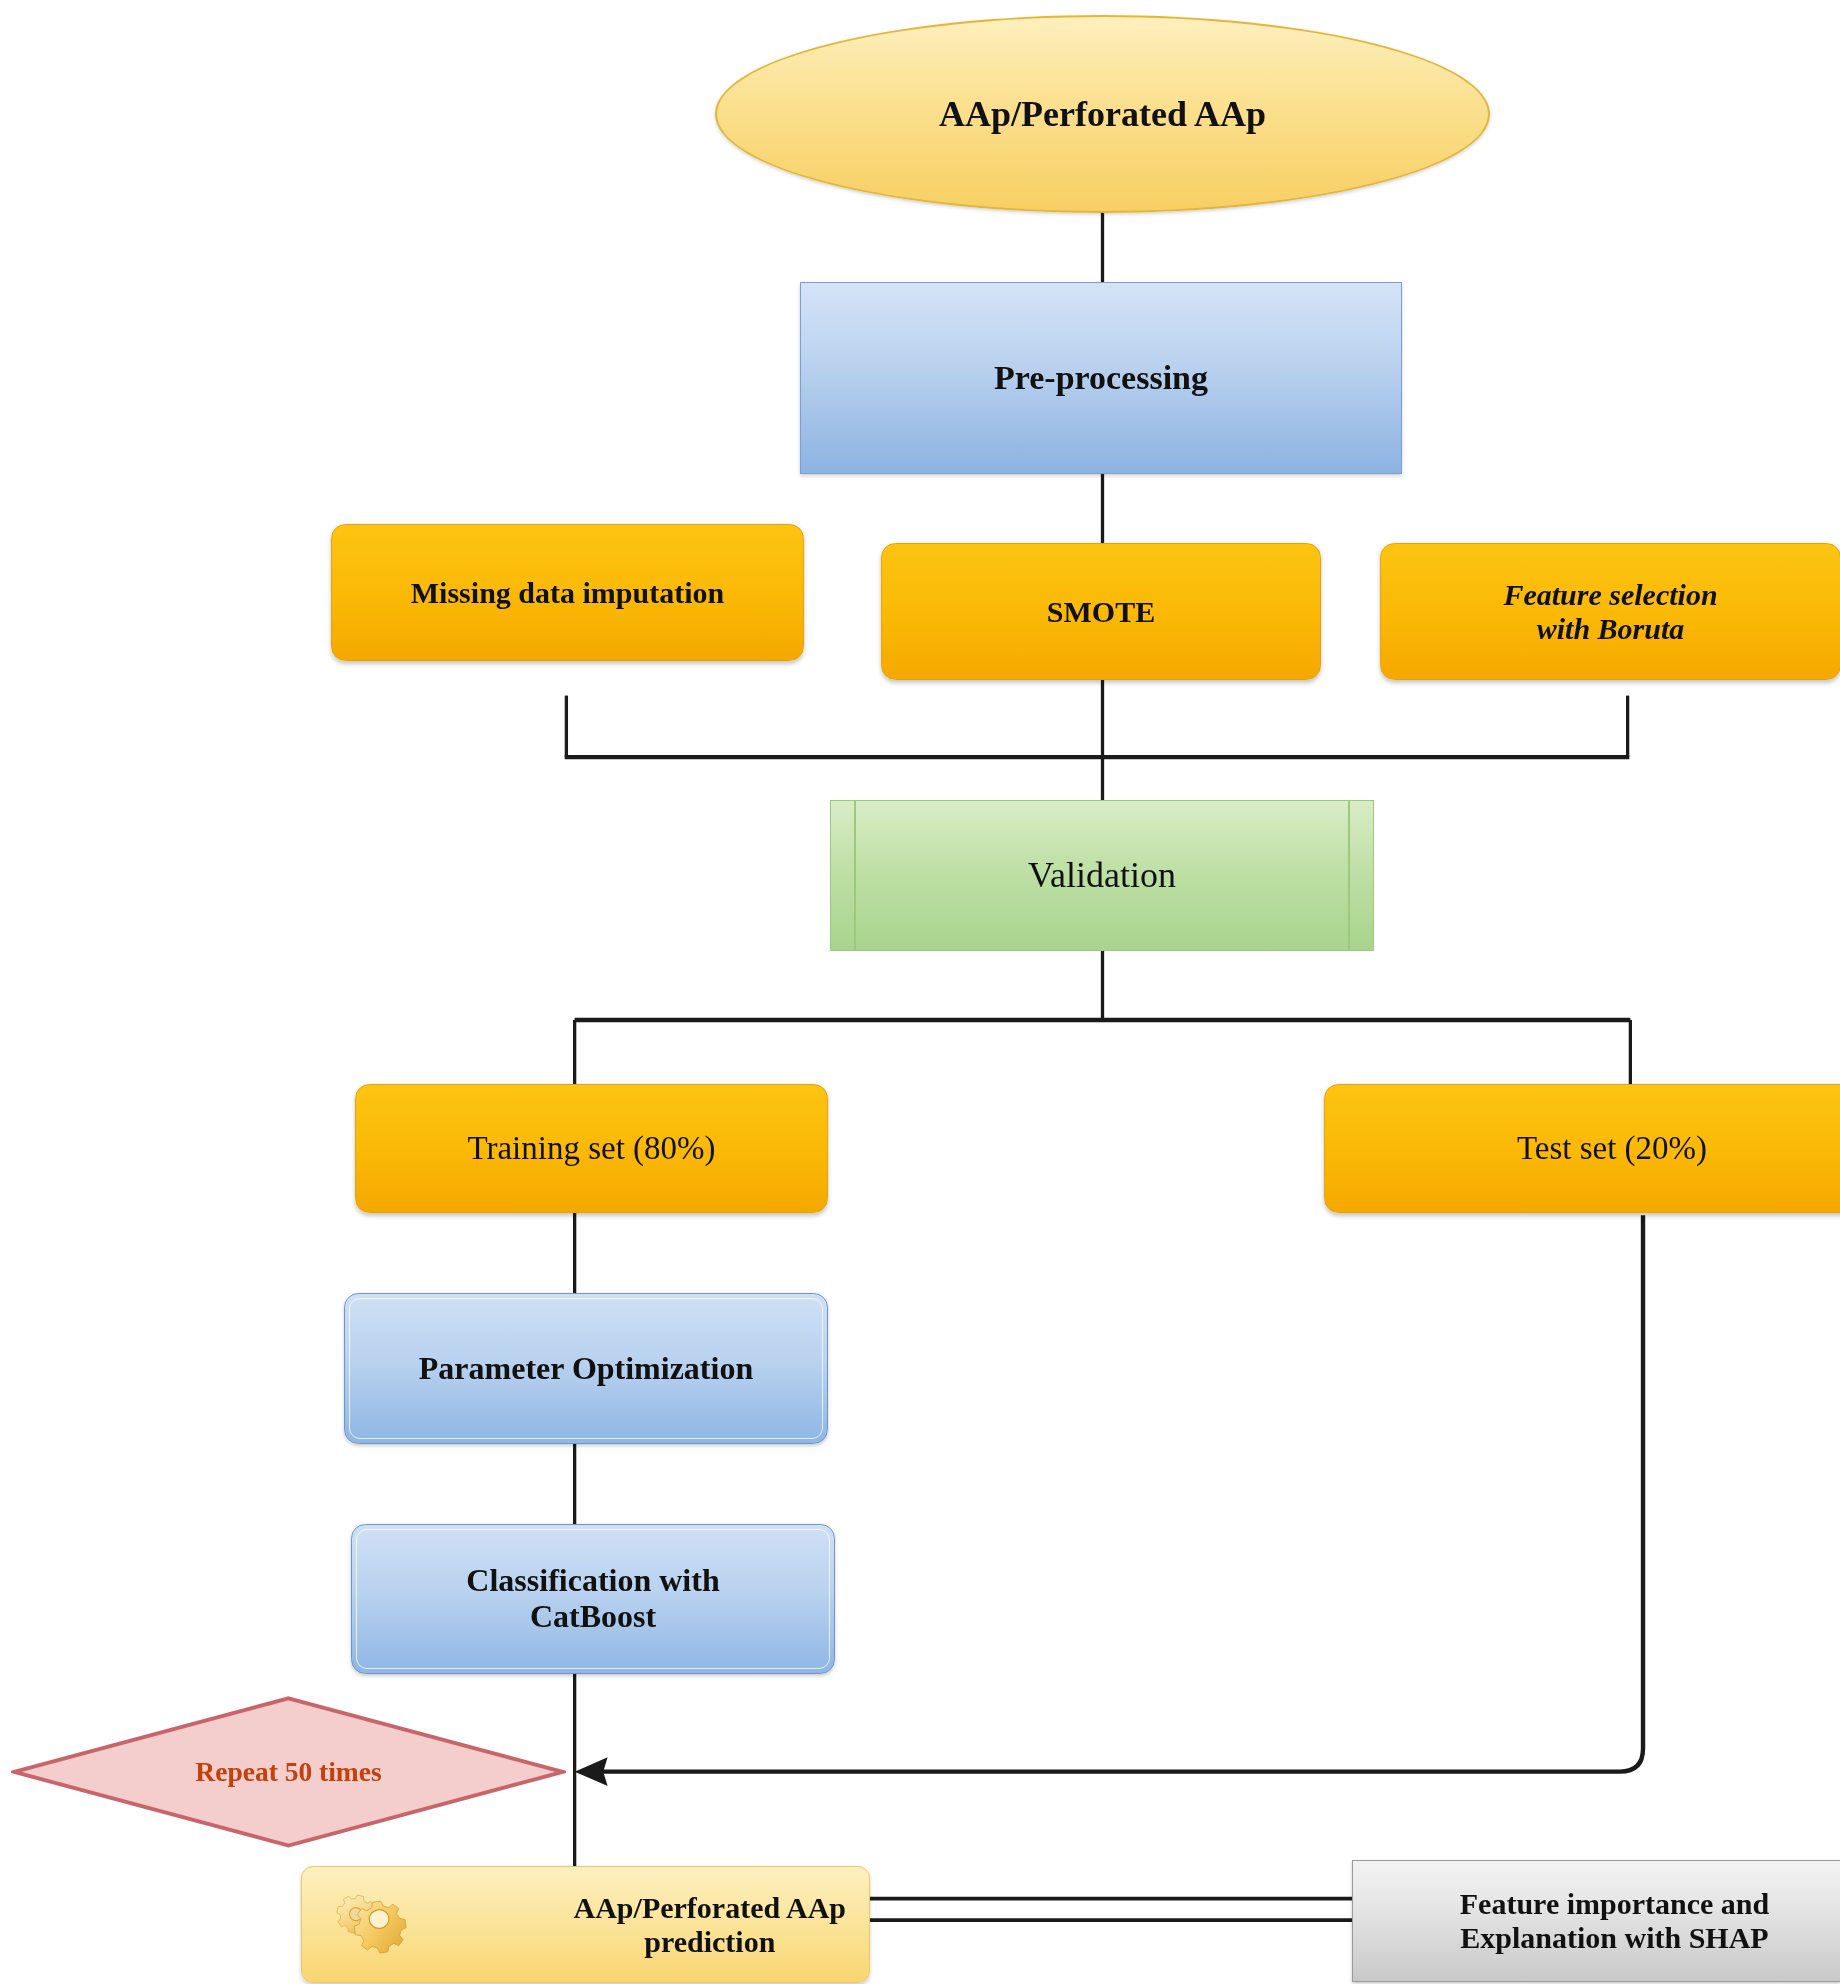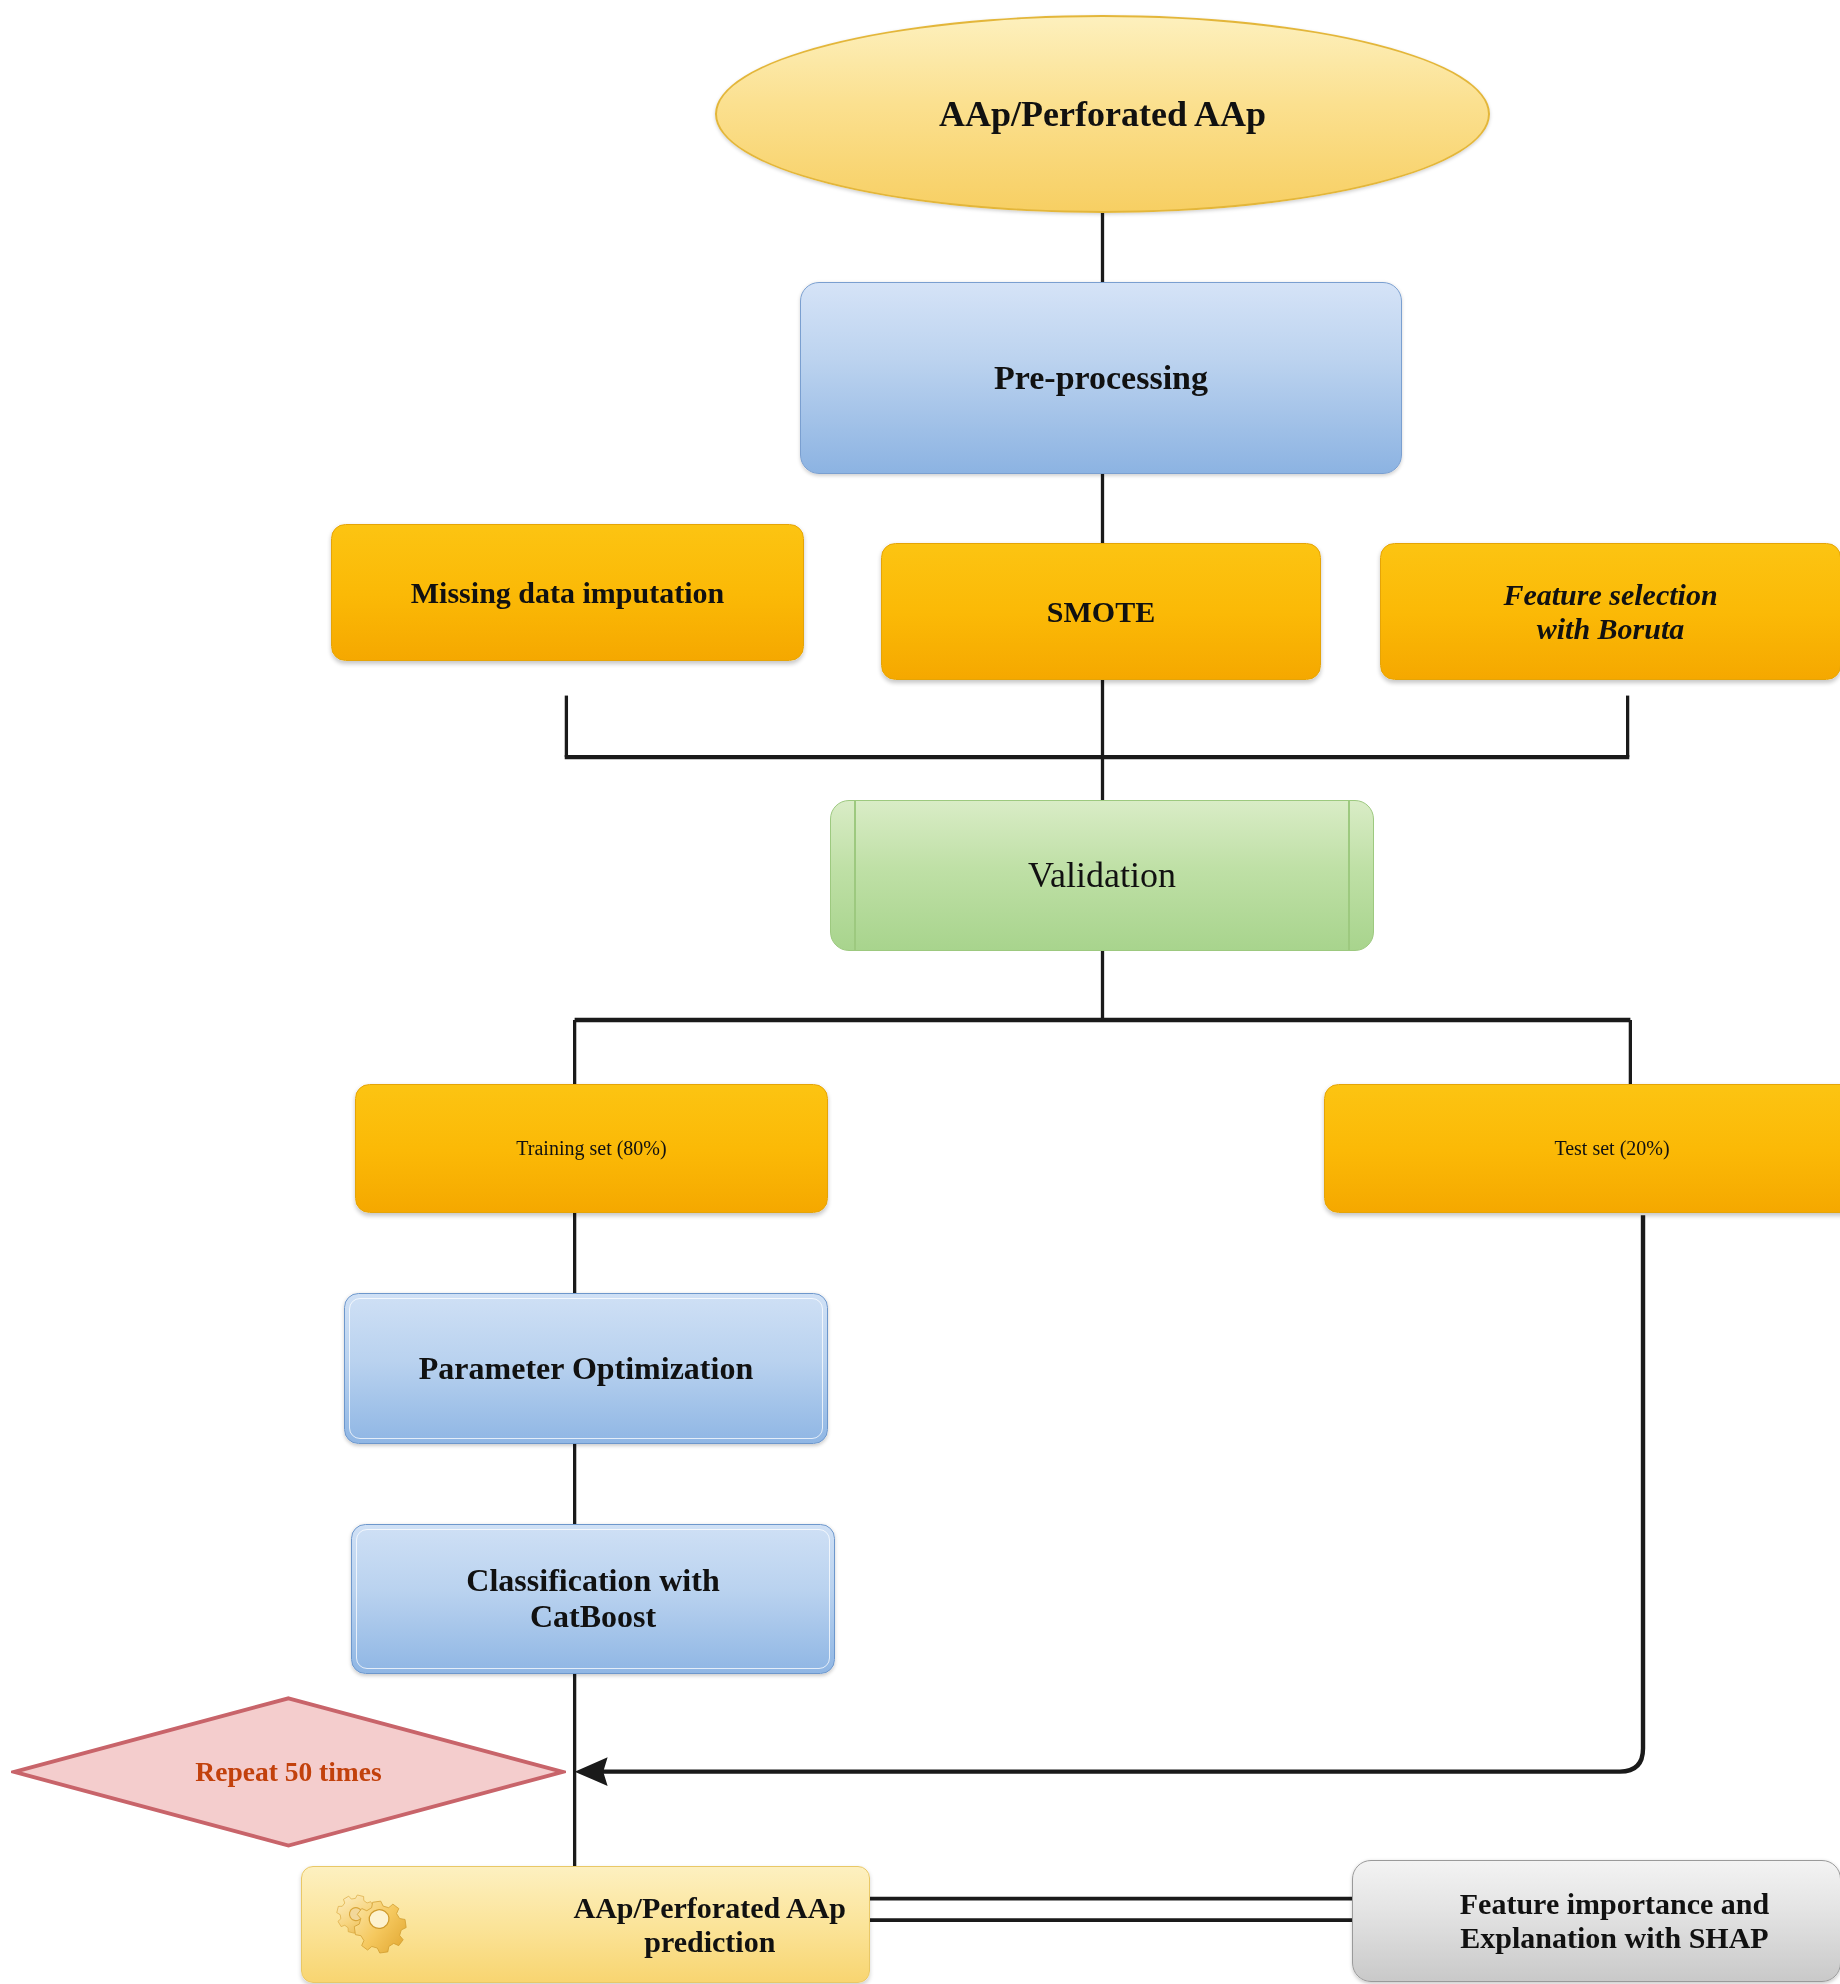--- a/index.html
+++ b/index.html
@@ -20,21 +20,20 @@
   .node {
     position: absolute;
     box-sizing: border-box;
     display: flex;
     align-items: center;
     justify-content: center;
     text-align: center;
     color: #111111;
     line-height: 1.12;
     z-index: 5;
-    border-radius: 19px;
   }
 
   
   .ellipse {
     border-radius: 50%;
     background: linear-gradient(180deg, #fdf0bd 0%, #fbe08f 45%, #f7cf63 100%);
     border: 2.7px solid #e3b63a;
     font-weight: bold;
     box-shadow: 0 1.6px 3.8px rgba(0,0,0,0.18);
   }
@@ -146,21 +145,21 @@
     height: 1985px;
     z-index: 1;
     pointer-events: none;
   }
 
   
   .t-ellipse { font-size: 36px; }
   .t-pre     { font-size: 34px; }
   .t-orange  { font-size: 30px; }
   .t-valid   { font-size: 36px; }
-  .t-set     { font-size: 20px; align-items: center; }
+  .t-set     { font-size: 33px; align-items: center; }
   .t-blue    { font-size: 32px; }
   .t-diamond { font-size: 27.5px; }
   .t-pred    { font-size: 30px; }
   .t-shap    { font-size: 30px; padding-left: 36px; }
 </style>
 </head>
 <body>
 
 <div id="canvas">
 

